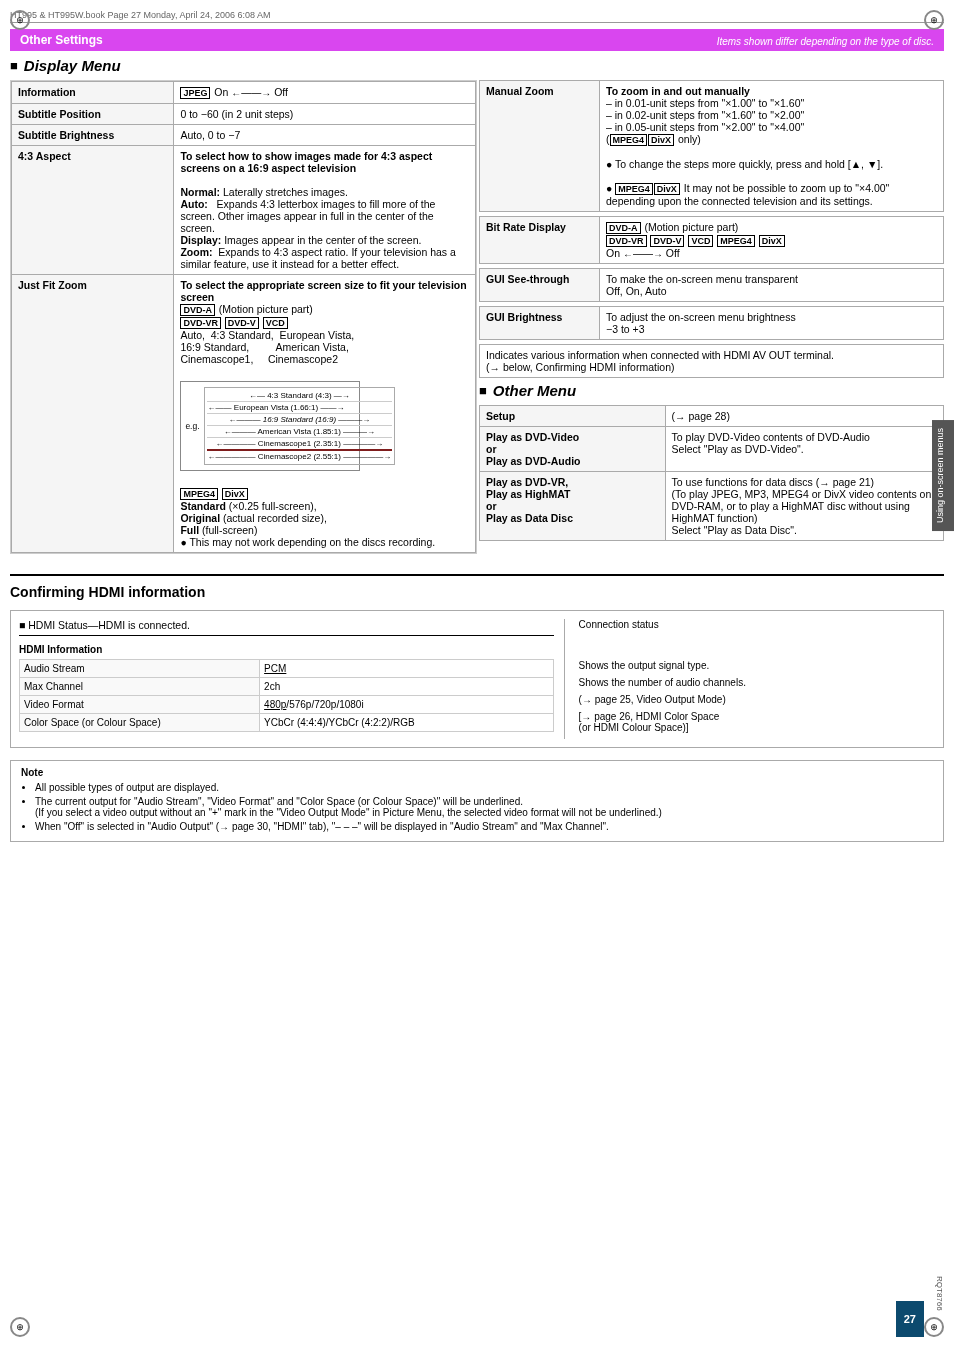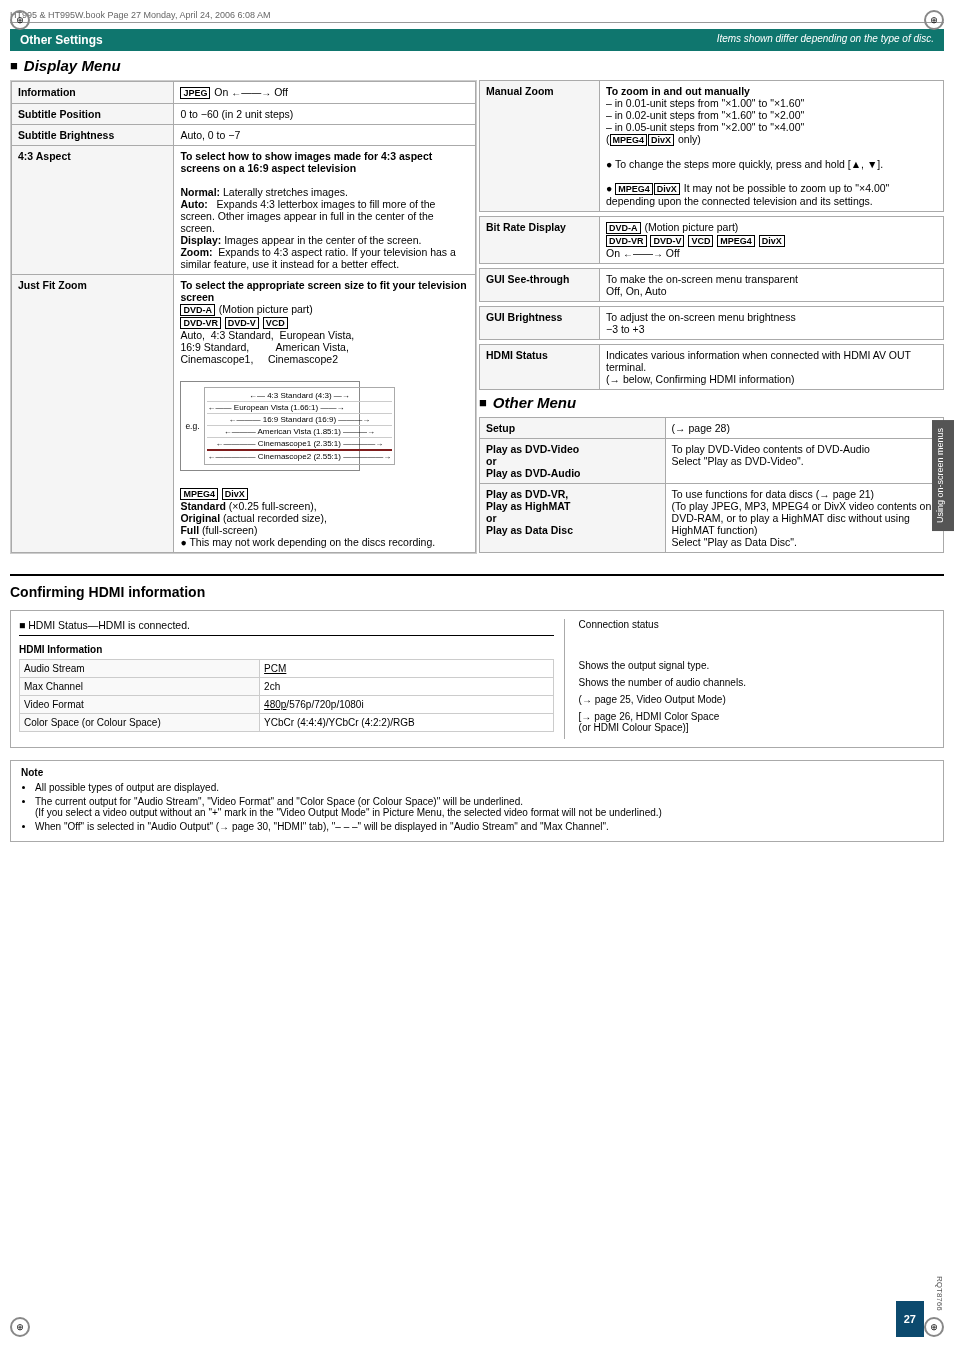--- a/index.html
+++ b/index.html
@@ -16,28 +16,28 @@
 
     .page-wrapper {
       width: 954px;
       min-height: 1351px;
       padding: 10px;
       position: relative;
     }
 
     
     .header-bar {
-      background: #0f766e;
+      background: #d946ef;
       color: #fff;
       padding: 4px 10px;
       font-size: 12px;
       font-weight: bold;
       display: flex;
       justify-content: space-between;
-      align-items: flex-start;
+      align-items: flex-end;
       margin-bottom: 6px;
     }
     .header-bar .right-text {
       font-size: 10px;
       font-weight: normal;
       font-style: italic;
     }
 
     
     .file-info-bar {
@@ -382,21 +382,21 @@
               </p>
               <p>Auto, &nbsp;4:3 Standard, &nbsp;European Vista,</p>
               <p>16:9 Standard, &nbsp;&nbsp;&nbsp;&nbsp;&nbsp;&nbsp;&nbsp;&nbsp;American Vista,</p>
               <p>Cinemascope1, &nbsp;&nbsp;&nbsp;&nbsp;Cinemascope2</p>
               <br>
               
               <div class="zoom-diagram">
                 <div class="zoom-line">e.g. <span style="flex:1;border:1px solid #aaa;margin-left:4px;padding:2px;">
                   <div style="font-size:8px;text-align:center;border-bottom:1px solid #ccc;padding:1px;">←— 4:3 Standard (4:3) —→</div>
                   <div style="font-size:8px;border-bottom:1px solid #ccc;padding:1px;">←—— European Vista (1.66:1) ——→</div>
-                  <div style="font-size:8px;text-align:center;border-bottom:1px solid #ccc;padding:1px;">←——— 16:9 Standard (16:9) ———→</div>
+                  <div style="font-size:8px;text-align:center;border-bottom:1px solid #ccc;padding:1px;font-style:italic;">←——— 16:9 Standard (16:9) ———→</div>
                   <div style="font-size:8px;text-align:center;border-bottom:1px solid #ccc;padding:1px;">←——— American Vista (1.85:1) ———→</div>
                   <div style="font-size:8px;text-align:center;border-bottom:2px solid #7f1d1d;padding:1px;">←———— Cinemascope1 (2.35:1) ————→</div>
                   <div style="font-size:8px;text-align:center;padding:1px;">←————— Cinemascope2 (2.55:1) —————→</div>
                 </span></div>
               </div>
               <br>
               <p>
                 <span class="badge">MPEG4</span>
                 <span class="badge">DivX</span>
               </p>
@@ -452,21 +452,20 @@
 
       <div class="right-item">
         <div class="ri-label"><strong>GUI Brightness</strong></div>
         <div class="ri-content">
           <p>To adjust the on-screen menu brightness</p>
           <p>−3 to +3</p>
         </div>
       </div>
 
       <div class="right-item">
-        <div class="ri-label"><strong>HDMI Status</strong></div>
         <div class="ri-content">
           <p>Indicates various information when connected with HDMI AV OUT terminal.</p>
           <p>(→ below, Confirming HDMI information)</p>
         </div>
       </div>
 
       <div class="other-menu-section">
         <div class="section-title">
           <span>Other Menu</span>
         </div>

